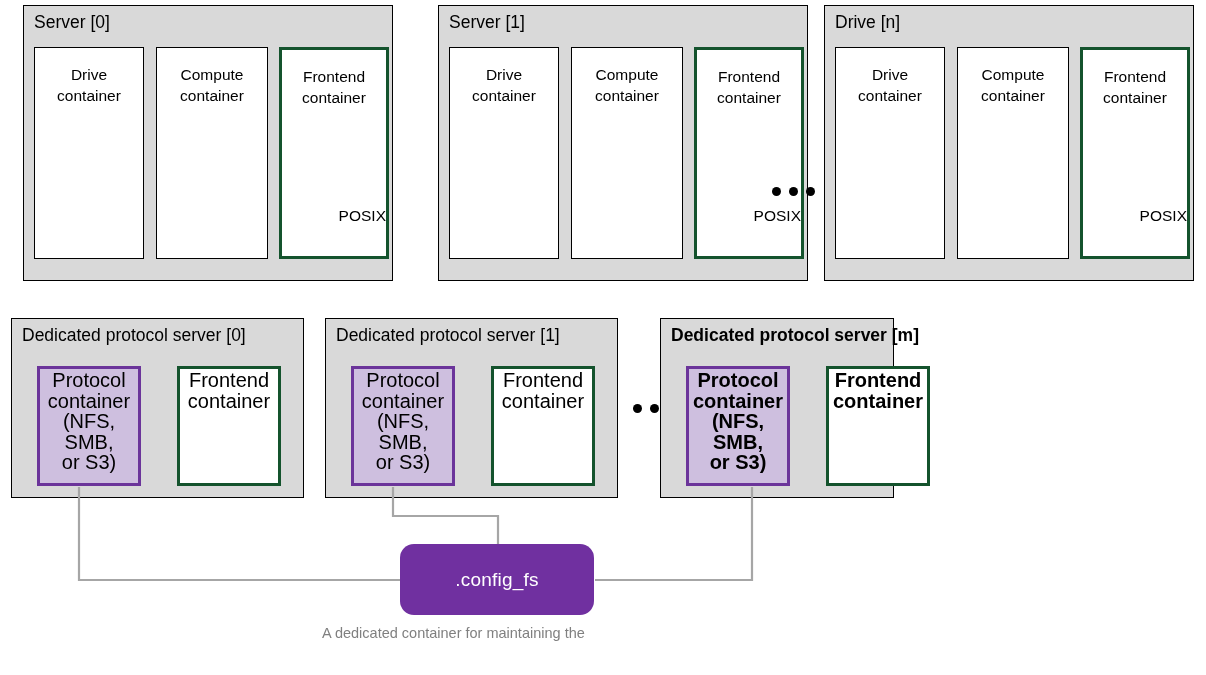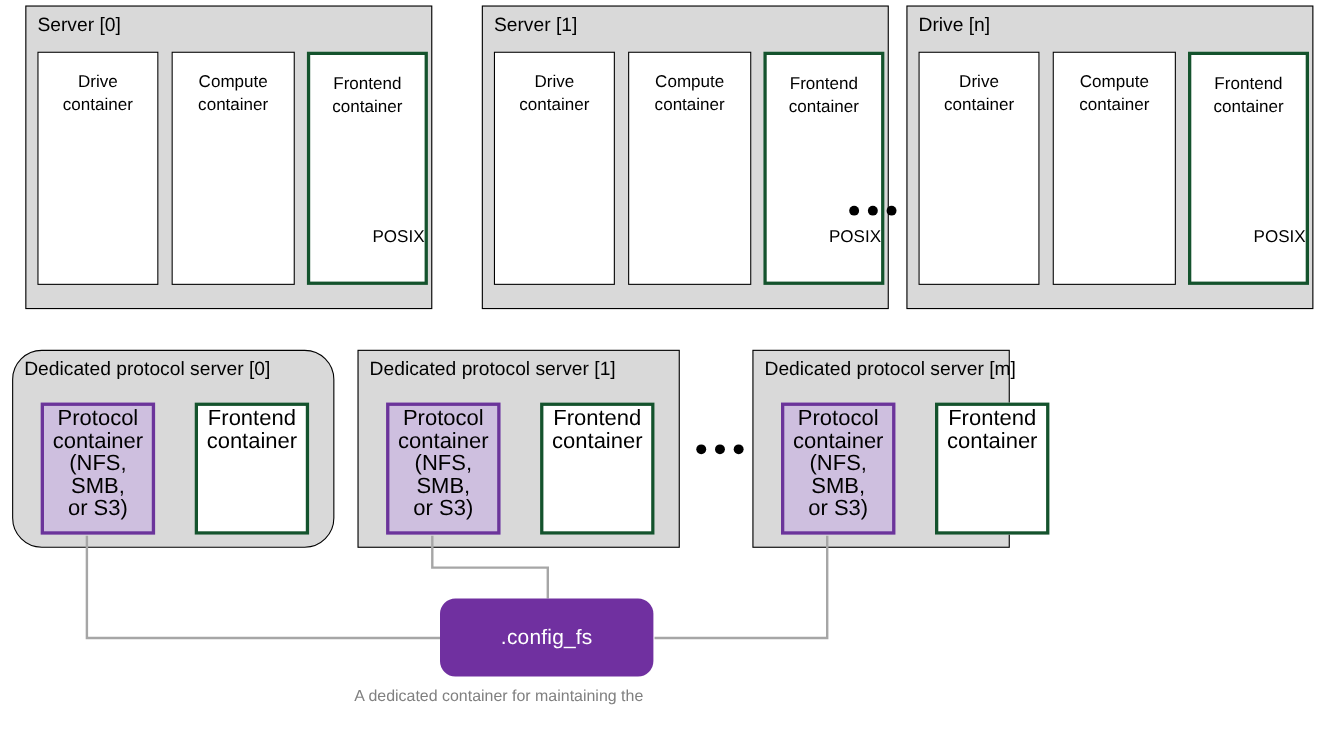--- a/index.html
+++ b/index.html
@@ -193,21 +193,21 @@
       <div class="ctr-label">Compute
 container</div>
     </div>
     <div class="ctr accent" style="left:255px; top:41px; width:110px; height:212px;">
       <div class="ctr-label">Frontend
 container</div>
       <div class="ctr-sub">POSIX</div>
     </div>
   </div>
 
-  <div class="server-panel" style="left:11px; top:318px; width:293px; height:180px;border-radius:27px;">
+  <div class="server-panel" style="left:11px; top:318px; width:293px; height:180px;">
     <div class="panel-title">Dedicated protocol server [0]</div>
     <div class="ctr filled proto" style="left:25px; top:47px; width:104px; height:120px;">
       <div class="ctr-label">Protocol
 container
 (NFS, SMB,
 or S3)</div>
     </div>
     <div class="ctr accent proto" style="left:165px; top:47px; width:104px; height:120px;">
       <div class="ctr-label">Frontend
 container</div>
@@ -227,21 +227,21 @@
 container</div>
     </div>
   </div>
 
   <div class="ellipsis" style="left:633px; top:404px;">
     <i></i>
       <i></i>
       <i></i>
   </div>
 
-  <div class="server-panel" style="left:684px; top:318px; width:234px; height:180px;">
+  <div class="server-panel" style="left:660px; top:318px; width:234px; height:180px;font-weight:bold;">
     <div class="panel-title">Dedicated protocol server [m]</div>
     <div class="ctr filled proto" style="left:25px; top:47px; width:104px; height:120px;">
       <div class="ctr-label">Protocol
 container
 (NFS, SMB,
 or S3)</div>
     </div>
     <div class="ctr accent proto" style="left:165px; top:47px; width:104px; height:120px;">
       <div class="ctr-label">Frontend
 container</div>

